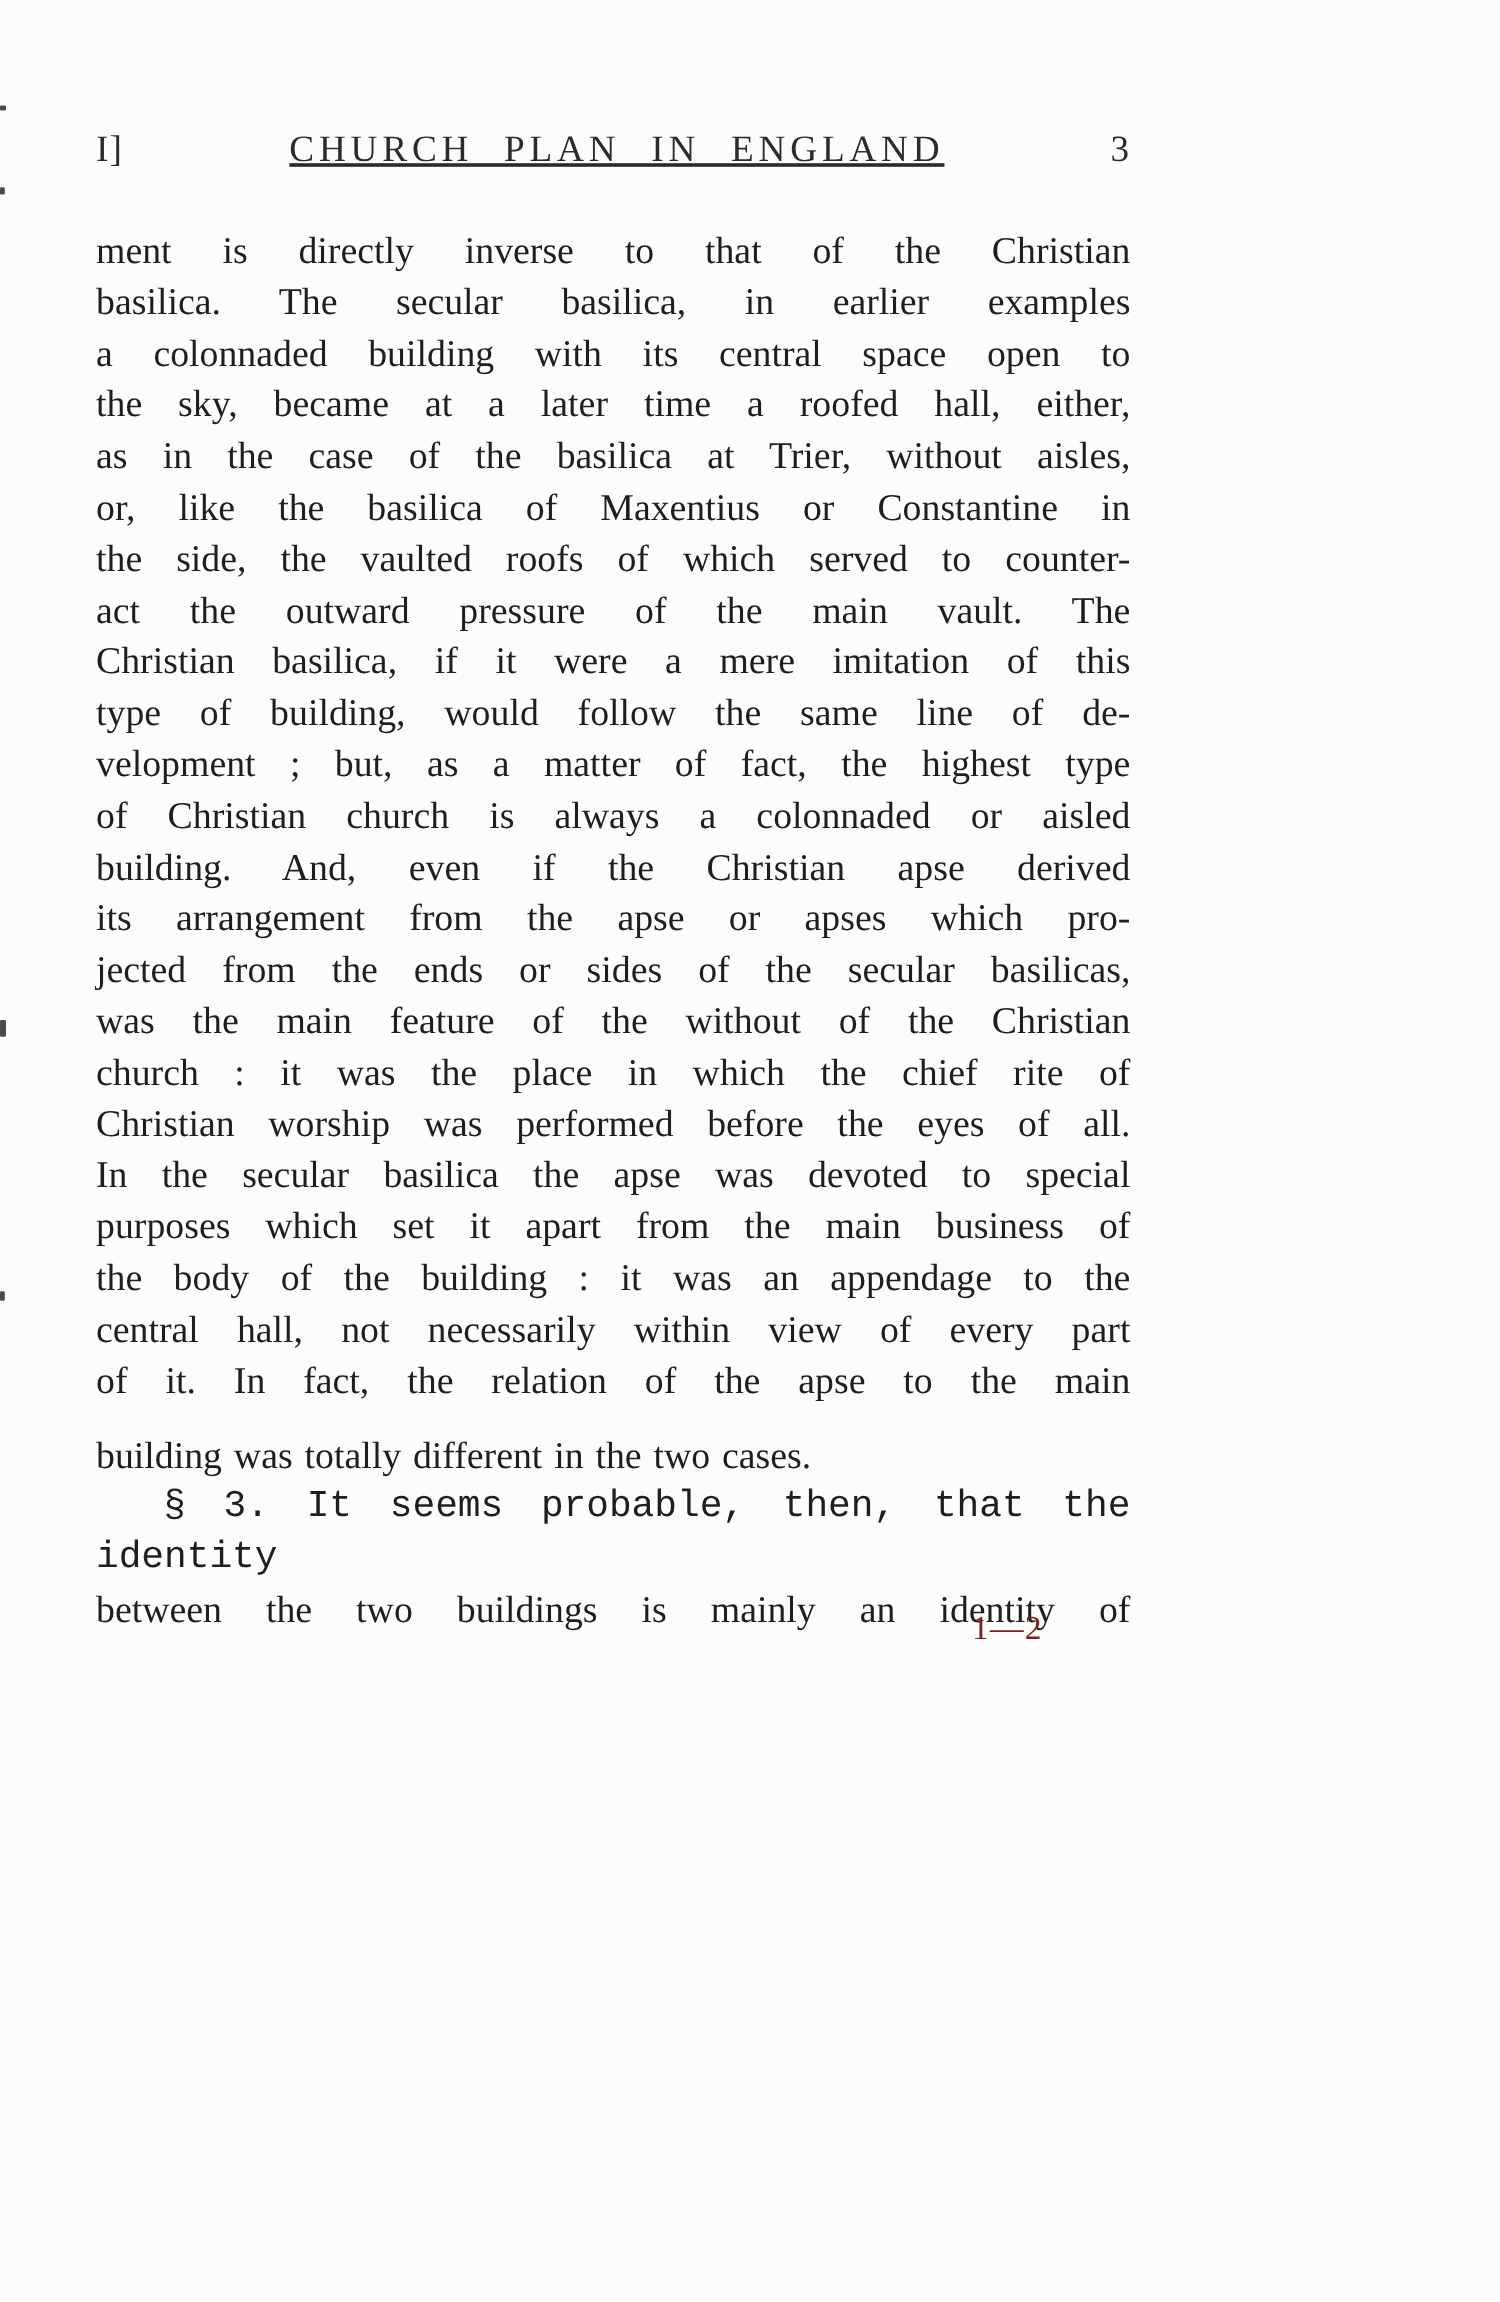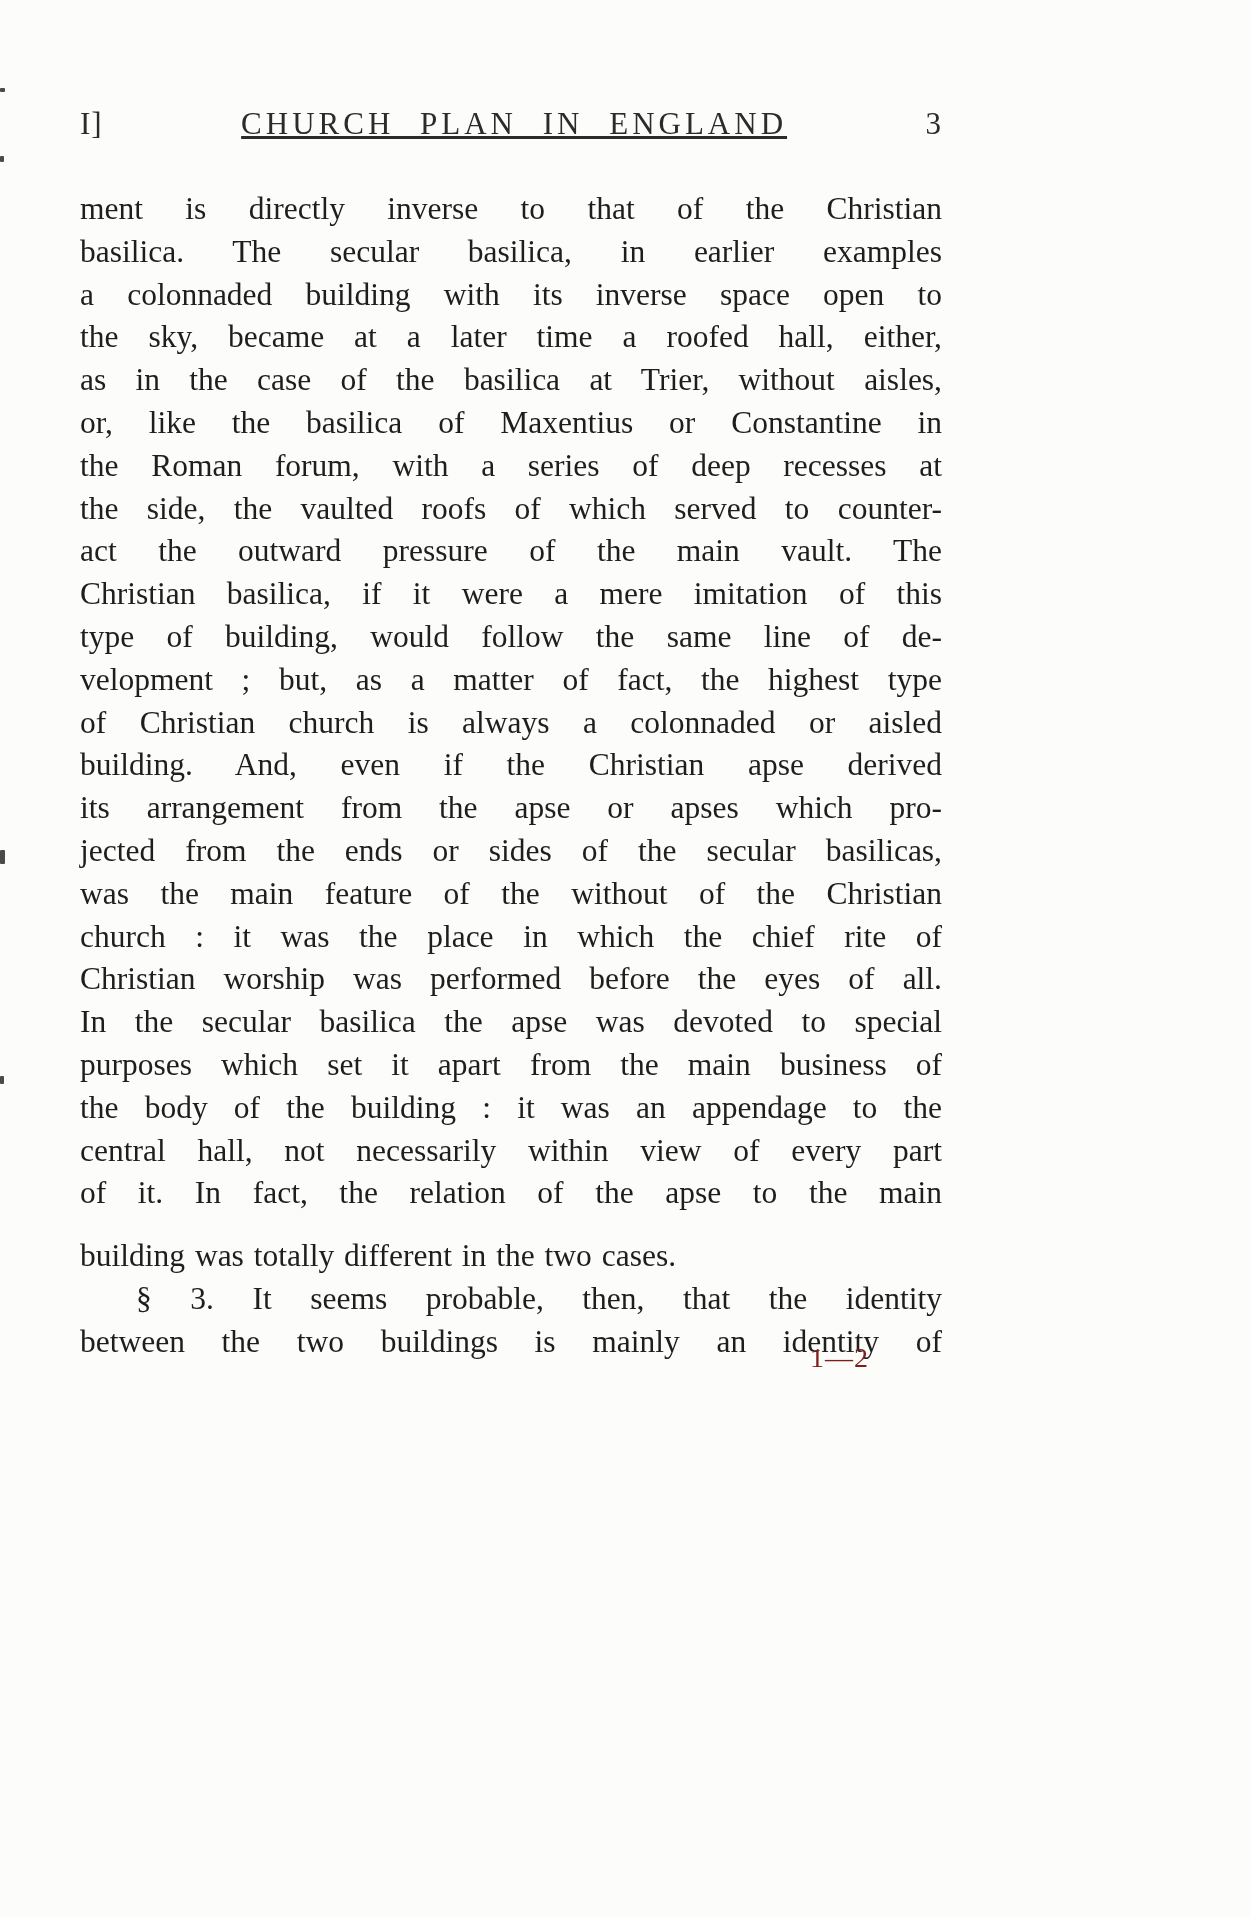--- a/index.html
+++ b/index.html
@@ -51,20 +51,21 @@
     text-align: justify;
     text-align-last: justify;
     white-space: normal;
   }
   .line.para-end {
     text-align-last: left;
     margin-top: 20px;
   }
   .line.indent {
     text-indent: 56px;
+    font-family: Liberation Mono, monospace;
   }
   .signature-mark {
     position: absolute;
     top: 1342px;
     left: 810px;
     font-size: 28px;
     letter-spacing: 1px;
     color: #7f1d1d;
   }
   .scan-artifact {
@@ -84,25 +85,24 @@
 
   <header class="running-head">
     <span class="section-marker">I]</span>
     <span class="running-title">CHURCH PLAN IN ENGLAND</span>
     <span class="page-number">3</span>
   </header>
 
   <main class="text-block" id="body-lines">
       <div class="line">ment is directly inverse to that of the Christian</div>
       <div class="line">basilica.  The secular basilica, in earlier examples</div>
-      <div class="line">a colonnaded building with its inverse space open to</div>
+      <div class="line">a colonnaded building with its central space open to</div>
       <div class="line">the sky, became at a later time a roofed hall, either,</div>
       <div class="line">as in the case of the basilica at Trier, without aisles,</div>
       <div class="line">or, like the basilica of Maxentius or Constantine in</div>
-      <div class="line">the Roman forum, with a series of deep recesses at</div>
       <div class="line">the side, the vaulted roofs of which served to counter-</div>
       <div class="line">act the outward pressure of the main vault.  The</div>
       <div class="line">Christian basilica, if it were a mere imitation of this</div>
       <div class="line">type of building, would follow the same line of de-</div>
       <div class="line">velopment ; but, as a matter of fact, the highest type</div>
       <div class="line">of Christian church is always a colonnaded or aisled</div>
       <div class="line">building.  And, even if the Christian apse derived</div>
       <div class="line">its arrangement from the apse or apses which pro-</div>
       <div class="line">jected from the ends or sides of the secular basilicas,</div>
       <div class="line">was the main feature of the without of the Christian</div>

